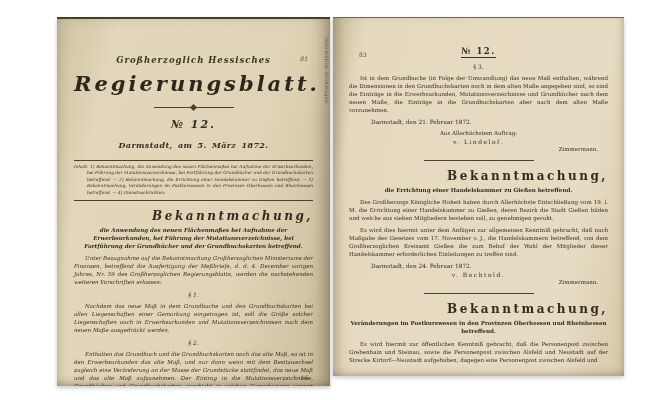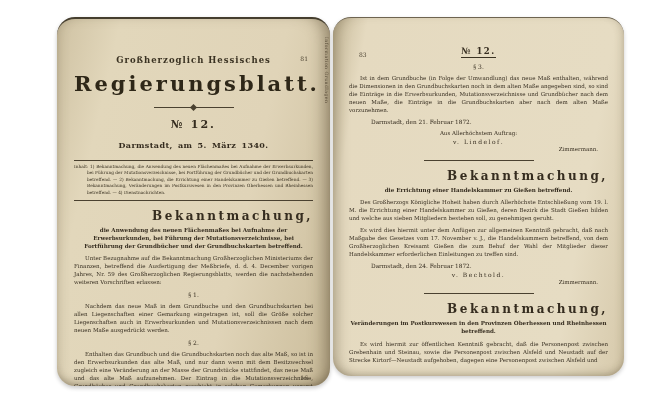--- a/index.html
+++ b/index.html
@@ -4,30 +4,31 @@
 <style>
   * { margin:0; padding:0; box-sizing:border-box; }
   html,body { width:650px; height:400px; }
   body {
     background:#ffffff;
     font-family:"DejaVu Serif", serif;
     color:#352c1f;
     position:relative;
     overflow:hidden;
   }
-  .page { position:absolute; overflow:hidden;border-radius:18px; }
+  .page { position:absolute; overflow:hidden; }
   .page-left {
     left:57px; top:17px; width:273px; height:369px;
     background:linear-gradient(103deg,#cfc2a3 0%,#e2d7bb 18%,#e0d4b8 65%,#cdbf9e 96%);
     border-top:2px solid #453e2e;
     box-shadow:0 2px 4px rgba(0,0,0,.22),
       inset -14px 0 16px -9px rgba(75,62,38,.5),
       inset 10px 0 12px -9px rgba(75,62,38,.25),
       inset 0 -8px 10px -7px rgba(75,62,38,.45);
     padding:24px 17px 4px;
+    font-style:italic;
   }
   .page-right {
     left:333px; top:17px; width:291px; height:359px;
     background:linear-gradient(100deg,#c8bb9b 0%,#e5dac0 10%,#e6dcc3 80%,#d6c9ab 100%);
     border-top:1px solid #6e6450;
     box-shadow:0 2px 4px rgba(0,0,0,.2),
       inset 12px 0 14px -9px rgba(75,62,38,.4),
       inset -8px 0 10px -8px rgba(75,62,38,.3),
       inset 0 -8px 10px -7px rgba(75,62,38,.35);
     padding:20px 16px 0;
@@ -84,21 +85,21 @@
 
   <div class="masthead-publisher">Großherzoglich Hessisches</div>
   <div class="masthead-title">Regierungsblatt.</div>
 
   <div class="ornament-divider">
     <span class="line"></span>
     <span class="gem"></span>
   </div>
 
   <div class="issue-number">№ 12.</div>
-  <div class="dateline-main">Darmstadt, am 5. März 1340.</div>
+  <div class="dateline-main">Darmstadt, am 5. März 1872.</div>
 
   <div class="contents-block">
     <p>Inhalt: 1) Bekanntmachung, die Anwendung des neuen Flächenmaßes bei Aufnahme der Erwerbsurkunden, bei Führung der Mutationsverzeichnisse, bei Fortführung der Grundbücher und der Grundbuchskarten betreffend. — 2) Bekanntmachung, die Errichtung einer Handelskammer zu Gießen betreffend. — 3) Bekanntmachung, Veränderungen im Postkurswesen in den Provinzen Oberhessen und Rheinhessen betreffend. — 4) Dienstnachrichten.</p>
   </div>
 
   <div class="ann-heading">Bekanntmachung,</div>
   <div class="ann-subheading">die Anwendung des neuen Flächenmaßes bei Aufnahme der Erwerbsurkunden, bei Führung der Mutationsverzeichnisse, bei Fortführung der Grundbücher und der Grundbuchskarten betreffend.</div>
   <p class="body-text indent">Unter Bezugnahme auf die Bekanntmachung Großherzoglichen Ministeriums der Finanzen, betreffend die Ausfertigung der Meßbriefe, d. d. 4. December vorigen Jahres, Nr. 59 des Großherzoglichen Regierungsblatts, werden die nachstehenden weiteren Vorschriften erlassen:</p>
 
   <div class="sec-label">§ 1.</div>

